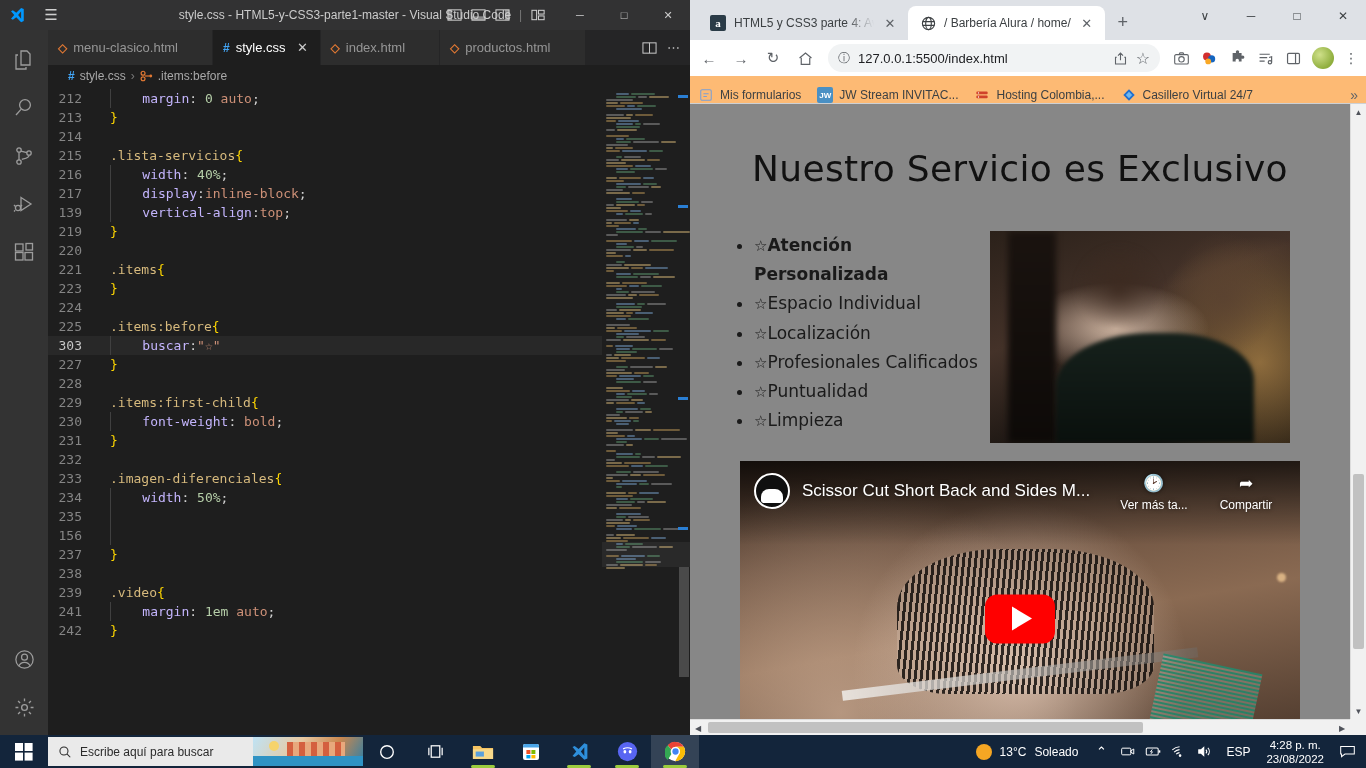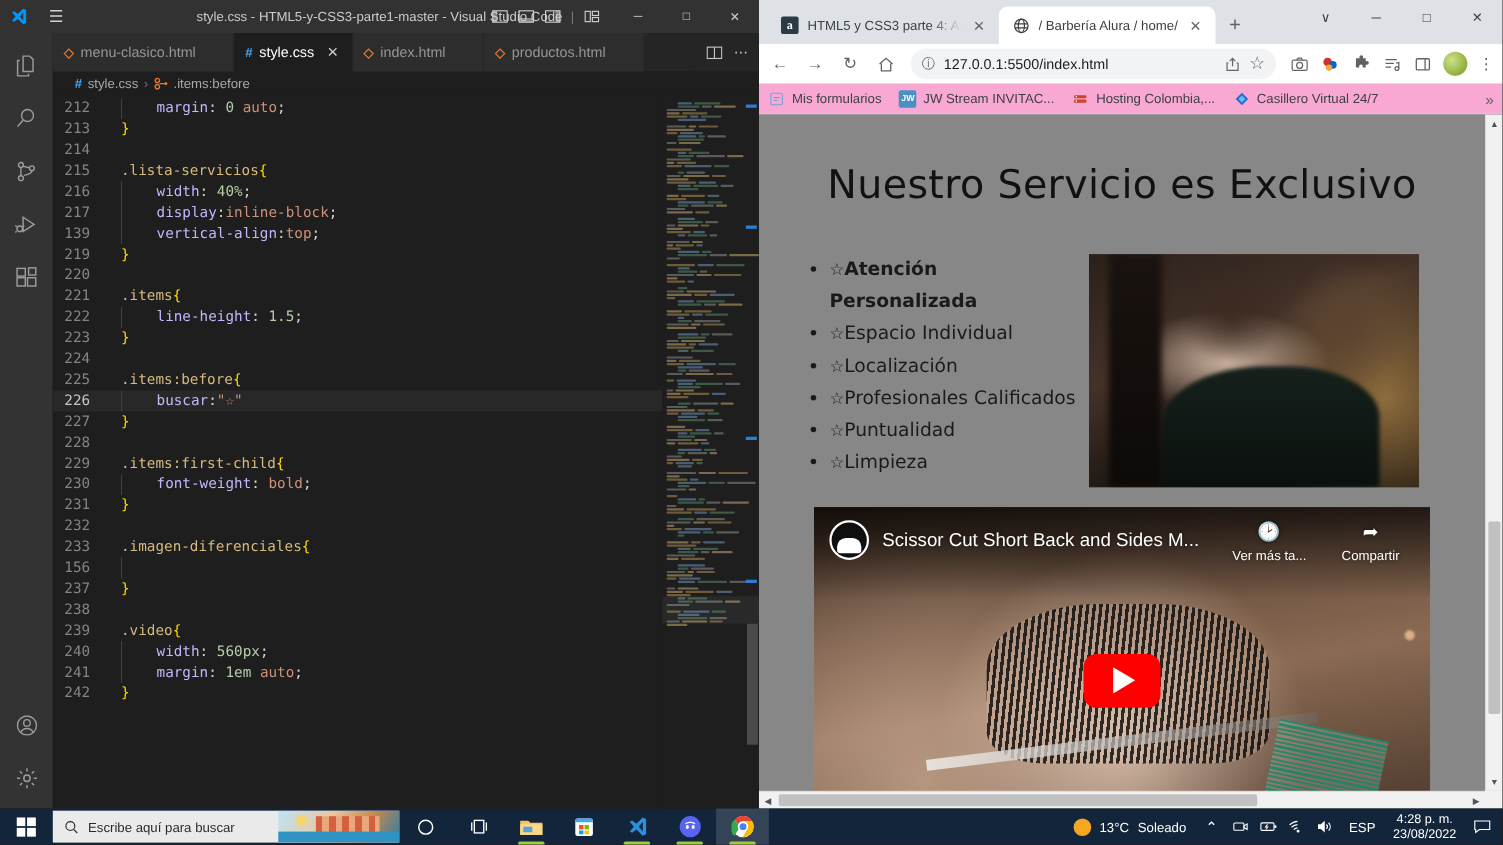--- a/index.html
+++ b/index.html
@@ -131,21 +131,21 @@
     flex: 1; height: 28px; background: #f1f3f4; border-radius: 14px; display: flex; align-items: center;
     padding: 0 10px; gap: 8px; margin: 0 6px; min-width: 0;
   }
   .cr-url { font-size: 13px; color: #202124; flex: 1; white-space: nowrap; overflow: hidden; }
   .cr-omni-ico { color: #5f6368; font-size: 12px; display:flex; align-items:center; }
   .cr-ext { width: 26px; height: 26px; display:flex; align-items:center; justify-content:center; flex-shrink:0; }
   .cr-avatar { width: 22px; height: 22px; border-radius: 50%;
     background: radial-gradient(circle at 35% 35%, #cfe08a, #8fae3d 70%); flex-shrink: 0; margin: 0 4px; }
   .cr-menu { width: 22px; display:flex; align-items:center; justify-content:center; color:#5f6368; font-size:14px; flex-shrink:0; }
 
-  .cr-bookmarks { height: 28px; background: #f9a8d4; display: flex; align-items: center; padding: 0 8px; gap: 16px;
+  .cr-bookmarks { height: 28px; background: #fdba74; display: flex; align-items: flex-end; padding: 0 8px; gap: 16px;
     font-size: 12px; color: #3c4043; border-bottom: 1px solid #cdd0d4; }
   .bm { display: flex; align-items: center; gap: 6px; white-space: nowrap; }
   .bm-ico { width: 16px; height: 16px; display:flex; align-items:center; justify-content:center; flex-shrink:0; }
   .bm-overflow { margin-left: auto; color: #5f6368; font-size: 14px; }
 
   .cr-viewport { position: relative; height: 631px; background: #878787; overflow: hidden; }
   .page { position: absolute; left: 0; top: 0; right: 16px; bottom: 16px; background: #878787; overflow: hidden; }
   .page-inner { padding: 0 0 0 0; }
   .page-title {
     text-align: center; font-size: 36px; color: #111; font-weight: normal;
@@ -408,37 +408,37 @@
               <div class="cl"><span class="ln">212</span><span class="ctext"><span style="display: inline-block; border-left: 1px solid rgb(64, 64, 64); height: 19px; vertical-align: top; width: 0px;"></span>    <span class="t-prop">margin</span><span class="t-punc">: </span><span class="t-num">0</span><span class="t-punc"> </span><span class="t-val">auto</span><span class="t-punc">;</span></span></div>
               <div class="cl"><span class="ln">213</span><span class="ctext"><span class="t-brace">}</span></span></div>
               <div class="cl"><span class="ln">214</span><span class="ctext"></span></div>
               <div class="cl"><span class="ln">215</span><span class="ctext"><span class="t-sel">.lista-servicios</span><span class="t-brace">{</span></span></div>
               <div class="cl"><span class="ln">216</span><span class="ctext"><span style="display: inline-block; border-left: 1px solid rgb(64, 64, 64); height: 19px; vertical-align: top; width: 0px;"></span>    <span class="t-prop">width</span><span class="t-punc">: </span><span class="t-num">40%</span><span class="t-punc">;</span></span></div>
               <div class="cl"><span class="ln">217</span><span class="ctext"><span style="display: inline-block; border-left: 1px solid rgb(64, 64, 64); height: 19px; vertical-align: top; width: 0px;"></span>    <span class="t-prop">display</span><span class="t-punc">:</span><span class="t-val">inline-block</span><span class="t-punc">;</span></span></div>
               <div class="cl"><span class="ln">139</span><span class="ctext"><span style="display: inline-block; border-left: 1px solid rgb(64, 64, 64); height: 19px; vertical-align: top; width: 0px;"></span>    <span class="t-prop">vertical-align</span><span class="t-punc">:</span><span class="t-val">top</span><span class="t-punc">;</span></span></div>
               <div class="cl"><span class="ln">219</span><span class="ctext"><span class="t-brace">}</span></span></div>
               <div class="cl"><span class="ln">220</span><span class="ctext"></span></div>
               <div class="cl"><span class="ln">221</span><span class="ctext"><span class="t-sel">.items</span><span class="t-brace">{</span></span></div>
-              <div class="cl"><span class="ln">222</span><span class="ctext"><span style="display: inline-block; border-left: 1px solid rgb(64, 64, 64); height: 19px; vertical-align: top; width: 0px;"></span>    <span class="t-prop">line-height</span><span class="t-punc">: </span><span class="t-num">1.5</span><span class="t-punc">;</span></span></div>
               <div class="cl"><span class="ln">223</span><span class="ctext"><span class="t-brace">}</span></span></div>
               <div class="cl"><span class="ln">224</span><span class="ctext"></span></div>
               <div class="cl"><span class="ln">225</span><span class="ctext"><span class="t-sel">.items:before</span><span class="t-brace">{</span></span></div>
-              <div class="cl cur"><span class="ln">226</span><span class="ctext"><span style="display: inline-block; border-left: 1px solid rgb(64, 64, 64); height: 19px; vertical-align: top; width: 0px;"></span>    <span class="t-prop">buscar</span><span class="t-punc">:</span><span class="t-val">"☆"</span></span></div>
+              <div class="cl cur"><span class="ln">303</span><span class="ctext"><span style="display: inline-block; border-left: 1px solid rgb(64, 64, 64); height: 19px; vertical-align: top; width: 0px;"></span>    <span class="t-prop">buscar</span><span class="t-punc">:</span><span class="t-val">"☆"</span></span></div>
               <div class="cl"><span class="ln">227</span><span class="ctext"><span class="t-brace">}</span></span></div>
               <div class="cl"><span class="ln">228</span><span class="ctext"></span></div>
               <div class="cl"><span class="ln">229</span><span class="ctext"><span class="t-sel">.items:first-child</span><span class="t-brace">{</span></span></div>
               <div class="cl"><span class="ln">230</span><span class="ctext"><span style="display: inline-block; border-left: 1px solid rgb(64, 64, 64); height: 19px; vertical-align: top; width: 0px;"></span>    <span class="t-prop">font-weight</span><span class="t-punc">: </span><span class="t-val">bold</span><span class="t-punc">;</span></span></div>
               <div class="cl"><span class="ln">231</span><span class="ctext"><span class="t-brace">}</span></span></div>
               <div class="cl"><span class="ln">232</span><span class="ctext"></span></div>
               <div class="cl"><span class="ln">233</span><span class="ctext"><span class="t-sel">.imagen-diferenciales</span><span class="t-brace">{</span></span></div>
+              <div class="cl"><span class="ln">234</span><span class="ctext"><span style="display: inline-block; border-left: 1px solid rgb(64, 64, 64); height: 19px; vertical-align: top; width: 0px;"></span>    <span class="t-prop">width</span><span class="t-punc">: </span><span class="t-num">50%</span><span class="t-punc">;</span></span></div>
+              <div class="cl"><span class="ln">235</span><span class="ctext"><span style="display: inline-block; border-left: 1px solid rgb(64, 64, 64); height: 19px; vertical-align: top; width: 0px;"></span>    </span></div>
               <div class="cl"><span class="ln">156</span><span class="ctext"><span style="display: inline-block; border-left: 1px solid rgb(64, 64, 64); height: 19px; vertical-align: top; width: 0px;"></span>    </span></div>
               <div class="cl"><span class="ln">237</span><span class="ctext"><span class="t-brace">}</span></span></div>
               <div class="cl"><span class="ln">238</span><span class="ctext"></span></div>
               <div class="cl"><span class="ln">239</span><span class="ctext"><span class="t-sel">.video</span><span class="t-brace">{</span></span></div>
-              <div class="cl"><span class="ln">240</span><span class="ctext"><span style="display: inline-block; border-left: 1px solid rgb(64, 64, 64); height: 19px; vertical-align: top; width: 0px;"></span>    <span class="t-prop">width</span><span class="t-punc">: </span><span class="t-num">560px</span><span class="t-punc">;</span></span></div>
               <div class="cl"><span class="ln">241</span><span class="ctext"><span style="display: inline-block; border-left: 1px solid rgb(64, 64, 64); height: 19px; vertical-align: top; width: 0px;"></span>    <span class="t-prop">margin</span><span class="t-punc">: </span><span class="t-num">1em</span><span class="t-punc"> </span><span class="t-val">auto</span><span class="t-punc">;</span></span></div>
               <div class="cl"><span class="ln">242</span><span class="ctext"><span class="t-brace">}</span></span></div>
             </div>
           <div class="vs-minimap" id="minimap">
             <div class="mm-slider"></div>
           <div class="mm-line" style="padding-left: 4px;"></div>
               <div class="mm-line" style="padding-left: 14px;">
                 <span class="mm-b" style="width: 13px; background: rgb(74, 95, 116);"></span>
                 <span class="mm-b" style="width: 24px; background: rgb(61, 90, 70);"></span>
               </div>

